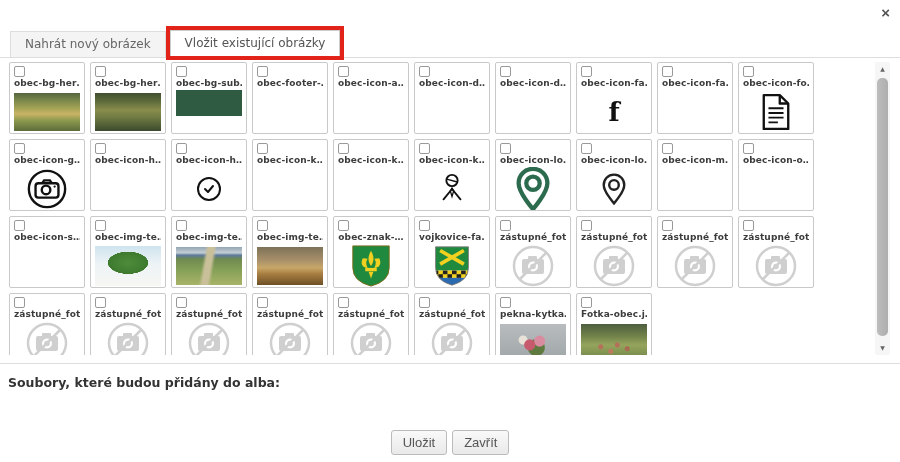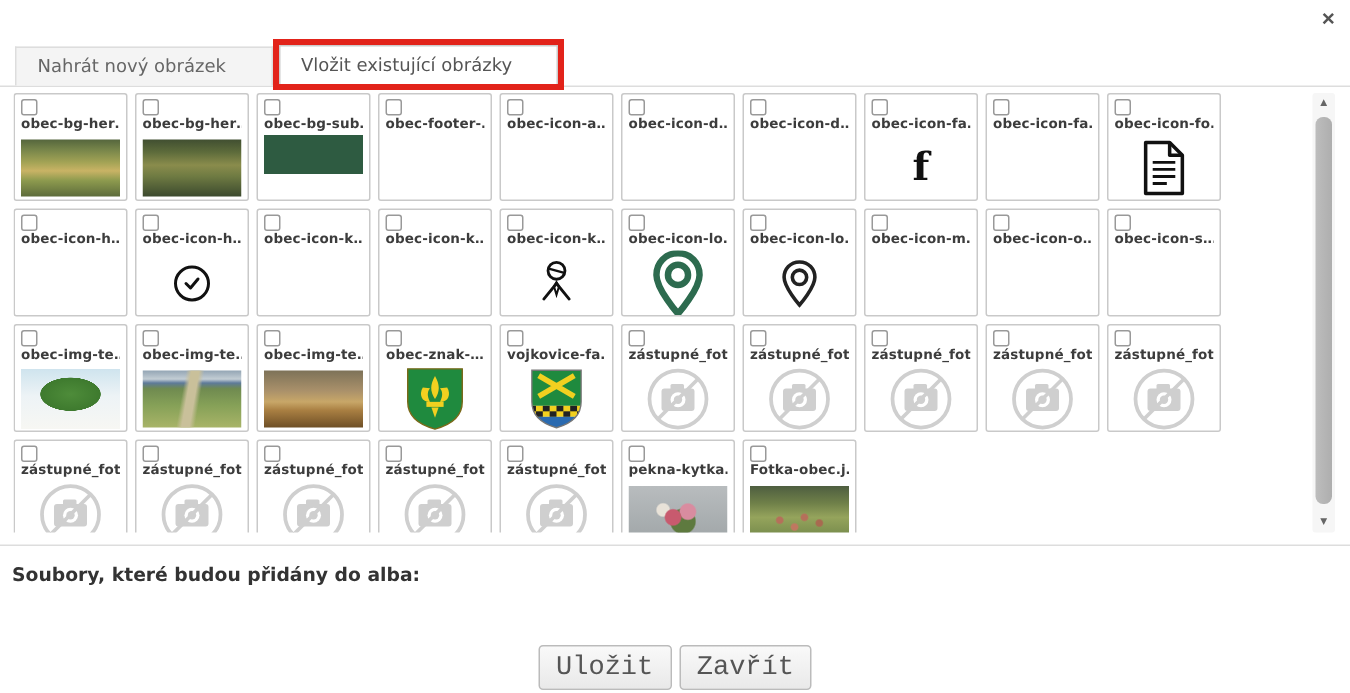--- a/index.html
+++ b/index.html
@@ -15,21 +15,21 @@
     font-size:15px; font-weight:bold; color:#555; cursor:pointer; line-height:1;
     padding:2px;
   }
   
   .tabbar {
     position:absolute; top:31px; left:0; width:100%; height:27px;
     border-bottom:1px solid #ddd; padding-left:10px;
     display:flex; align-items:flex-end;
   }
   .tab {
-    font-size:12px; color:#666; padding:5px 30px 6px 14px; white-space:nowrap;
+    font-size:12px; color:#666; padding:5px 14px 6px 14px; white-space:nowrap;
     cursor:pointer;
   }
   .tab.inactive { background:#f4f4f4; border:1px solid #ddd; border-bottom:none; }
   .tab.active   { background:#fff;    border:1px solid #ccc; border-bottom:none; color:#555; }
   .tab-highlight {
     border:4px solid #e2231a; margin-bottom:-3px; position:relative; z-index:2;
     background:#0ea5e9;
   }
   
   .grid-wrap {
@@ -74,23 +74,23 @@
   .sb-arrow.down { position:absolute; bottom:0; left:0; right:0; }
   .sb-thumb {
     position:absolute; top:16px; left:2px; width:11px; height:258px;
     background:linear-gradient(90deg,#bdbdbd,#aeaeae); border-radius:5px; cursor:grab;
   }
   
   .divider { position:absolute; top:363px; left:0; width:100%; border:none; border-top:1px solid #ddd; margin:0; }
   .footer-label { position:absolute; top:375px; left:8px; font-size:12.5px; font-weight:bold; color:#333; }
   .btn-row { position:absolute; top:430px; left:0; width:100%; display:flex; justify-content:center; gap:5px; }
   .btn {
-    font-size:18px; color:#555; background:linear-gradient(#f9f9f9,#e9e9e9);
+    font-size:13px; color:#555; background:linear-gradient(#f9f9f9,#e9e9e9);
     border:1px solid #bbb; border-radius:3px; padding:4px 11px; cursor:pointer;
-    font-family:Liberation Mono, monospace;
+    font-family:Liberation Sans, sans-serif;
   }
 </style>
 </head>
 <body>
 
 <div>
 
   <button class="modal-close">×</button>
 
   <div class="tabbar">
@@ -172,20 +172,33 @@
               <path d="M4 2 h17 l9 9 v27 h-26 Z" fill="#fff" stroke="#111" stroke-width="2.5" stroke-linejoin="round"></path>
               <path d="M21 2 v9 h9" fill="none" stroke="#111" stroke-width="2.5" stroke-linejoin="round"></path>
               <line x1="9" y1="16" x2="25" y2="16" stroke="#111" stroke-width="2"></line>
               <line x1="9" y1="21" x2="25" y2="21" stroke="#111" stroke-width="2"></line>
               <line x1="9" y1="26" x2="25" y2="26" stroke="#111" stroke-width="2"></line>
               <line x1="9" y1="31" x2="19" y2="31" stroke="#111" stroke-width="2"></line>
             </svg>
           </div>
   </div>
 
+  <div class="cell">
+    <input type="checkbox" style="">
+    <div class="fname">obec-icon-g…</div>
+    <div class="thumb">
+            <svg width="44" height="42" viewBox="0 0 44 44">
+              <circle cx="22" cy="22" r="19" fill="none" stroke="#111" stroke-width="2.5"></circle>
+              <rect x="10" y="16" width="24" height="15" rx="3" fill="none" stroke="#111" stroke-width="2.5"></rect>
+              <path d="M17 16 l2 -3 h6 l2 3" fill="none" stroke="#111" stroke-width="2.5"></path>
+              <circle cx="21" cy="23" r="4.5" fill="none" stroke="#111" stroke-width="2.5"></circle>
+              <circle cx="30" cy="19.5" r="1.2" fill="#111"></circle>
+            </svg>
+          </div>
+  </div>
 
   <div class="cell">
     <input type="checkbox" style="">
     <div class="fname">obec-icon-h…</div>
     <div class="thumb"></div>
   </div>
 
   <div class="cell">
     <input type="checkbox" style="">
     <div class="fname">obec-icon-h…</div>

